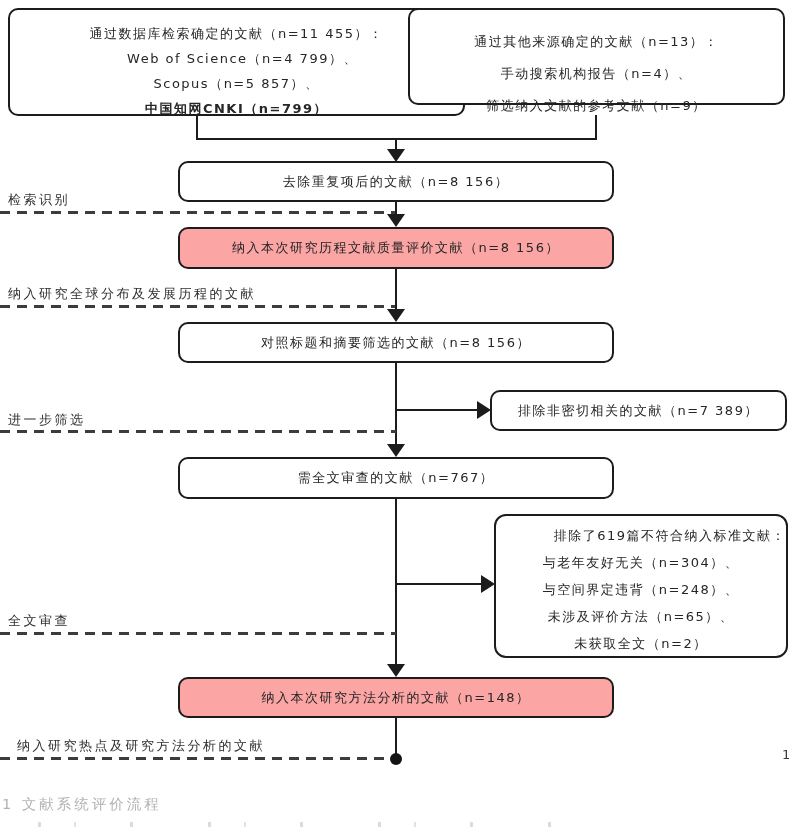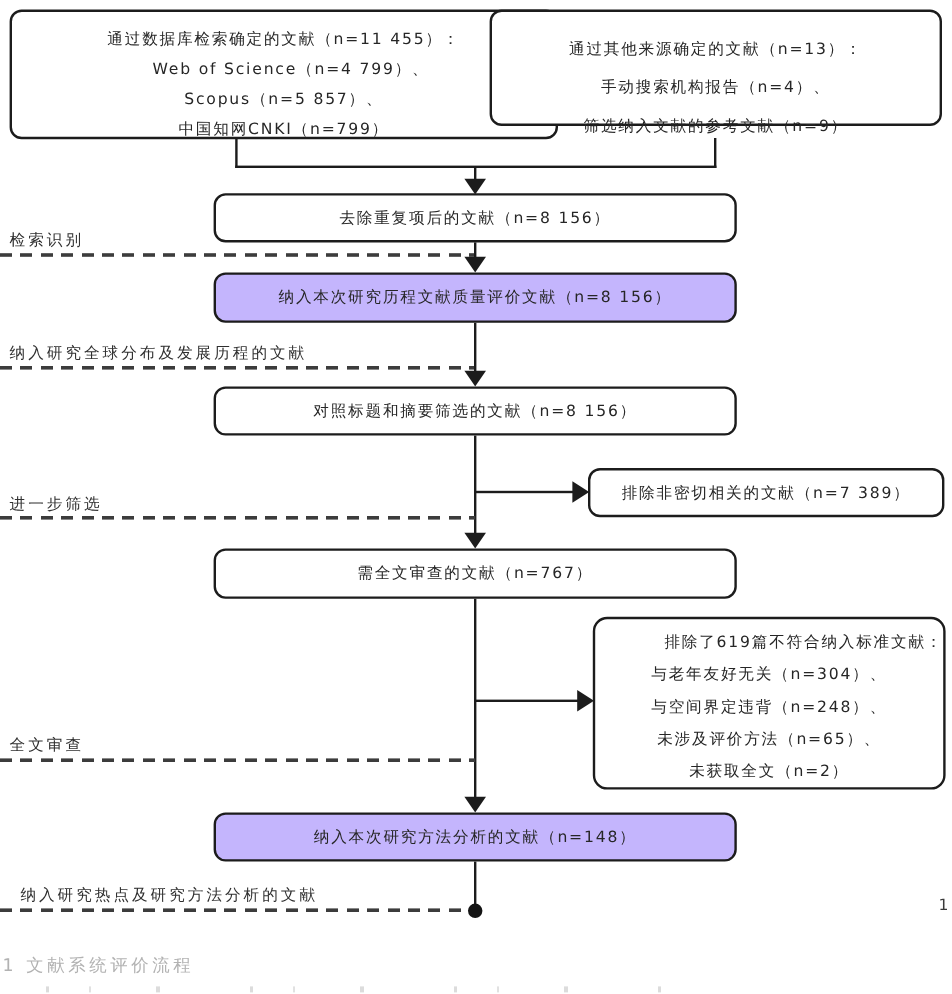--- a/index.html
+++ b/index.html
@@ -19,21 +19,21 @@
   .fbox {
     position: absolute;
     border: 2px solid #1c1c1c;
     border-radius: 10px;
     background: #ffffff;
     font-size: 13px;
     letter-spacing: 1.5px;
     text-align: center;
     color: #262626;
   }
-  .fbox.gray { background: #c4b5fd; border-width: 2px; }
+  .fbox.gray { background: #fca5a5; border-width: 2px; }
   .fbox.single { display: flex; align-items: center; justify-content: center; }
   .fbox .bline { white-space: nowrap; }
   
   .vline, .hline { position: absolute; background: #1c1c1c; }
   .vline { width: 2px; }
   .hline { height: 2px; }
   .dash {
     position: absolute;
     height: 3px;
     background: repeating-linear-gradient(90deg, #3c3c3c 0 10px, transparent 10px 17px);
@@ -91,21 +91,21 @@
 </style>
 </head>
 <body>
 
 <div class="canvas">
 
   <div class="fbox" style="left:8px; top:8px; width:457px; height:108px; padding-top:11px;">
     <div class="bline" style="line-height:25px;">通过数据库检索确定的文献（n=11 455）：</div>
     <div class="bline" style="line-height:25px;margin-left:12px;">Web of Science（n=4 799）、</div>
     <div class="bline" style="line-height:25px;">Scopus（n=5 857）、</div>
-    <div class="bline" style="line-height:25px;">中国知网CNKI（n=799）</div>
+    <div class="bline" style="line-height:25px;font-weight:bold;">中国知网CNKI（n=799）</div>
   </div>
 
   <div class="fbox" style="left:408px; top:8px; width:377px; height:97px; padding-top:16px;">
     <div class="bline" style="line-height:32px;">通过其他来源确定的文献（n=13）：</div>
     <div class="bline" style="line-height:32px;">手动搜索机构报告（n=4）、</div>
     <div class="bline" style="line-height:32px;">筛选纳入文献的参考文献（n=9）</div>
   </div>
 
   <div class="vline" style="left:196px; top:115px; height:25px;"></div>
   <div class="vline" style="left:595px; top:115px; height:25px;"></div>

